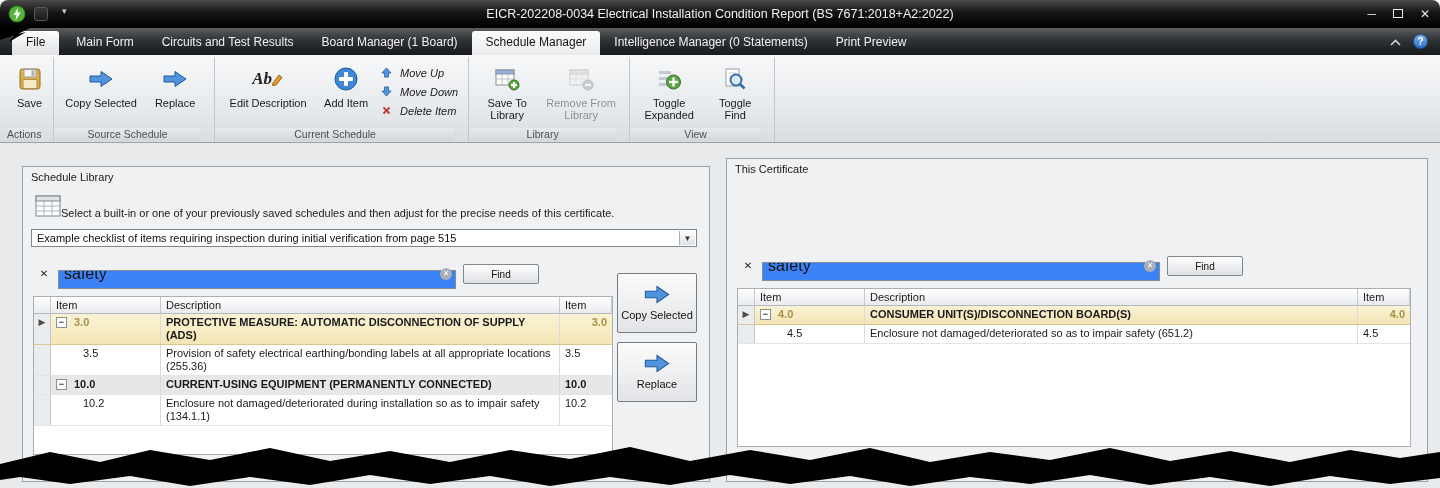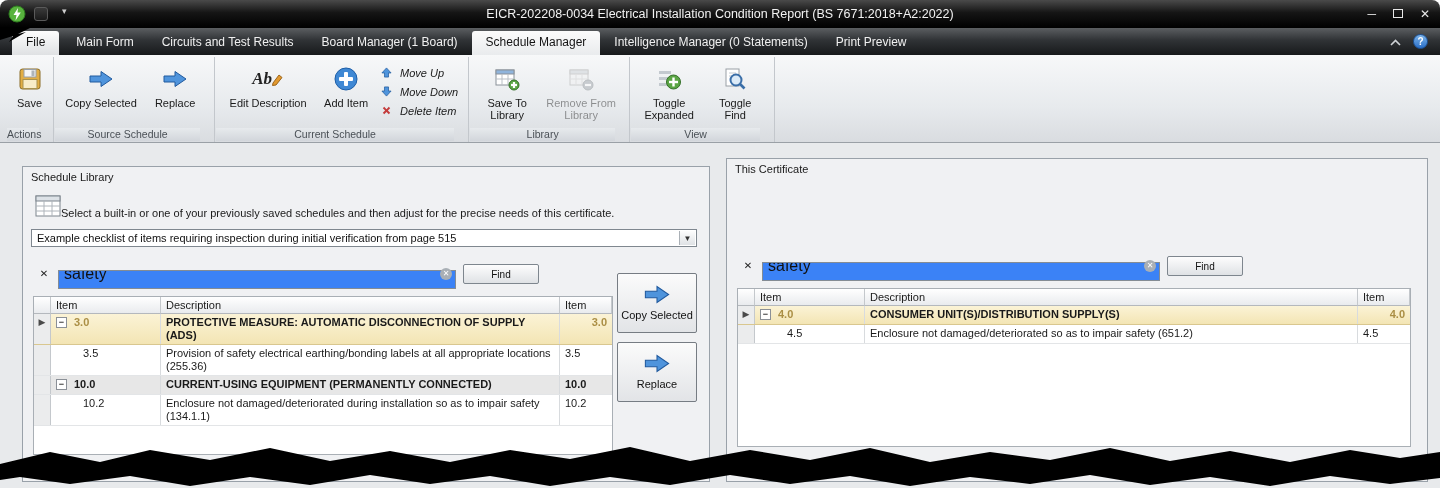--- a/index.html
+++ b/index.html
@@ -383,21 +383,21 @@
       <div class="g-head">
         <div class="gc c-ind"></div>
         <div class="gc c-item">Item</div>
         <div class="gc c-desc">Description</div>
         <div class="gc c-item2">Item</div>
       </div>
 
       <div class="g-row row-group row-selected">
         <div class="gc c-ind"><span class="ptr">▶</span></div>
         <div class="gc c-item"><span class="expbox">−</span><span class="gnum">4.0</span></div>
-        <div class="gc c-desc">CONSUMER UNIT(S)/DISTRIBUTION SUPPLY(S)</div>
+        <div class="gc c-desc">CONSUMER UNIT(S)/DISCONNECTION BOARD(S)</div>
         <div class="gc c-item2">4.0</div>
       </div>
 
       <div class="g-row">
         <div class="gc c-ind"></div>
         <div class="gc c-item child-ind">4.5</div>
         <div class="gc c-desc">Enclosure not damaged/deteriorated so as to impair safety (651.2)</div>
         <div class="gc c-item2">4.5</div>
       </div>
     </div>

